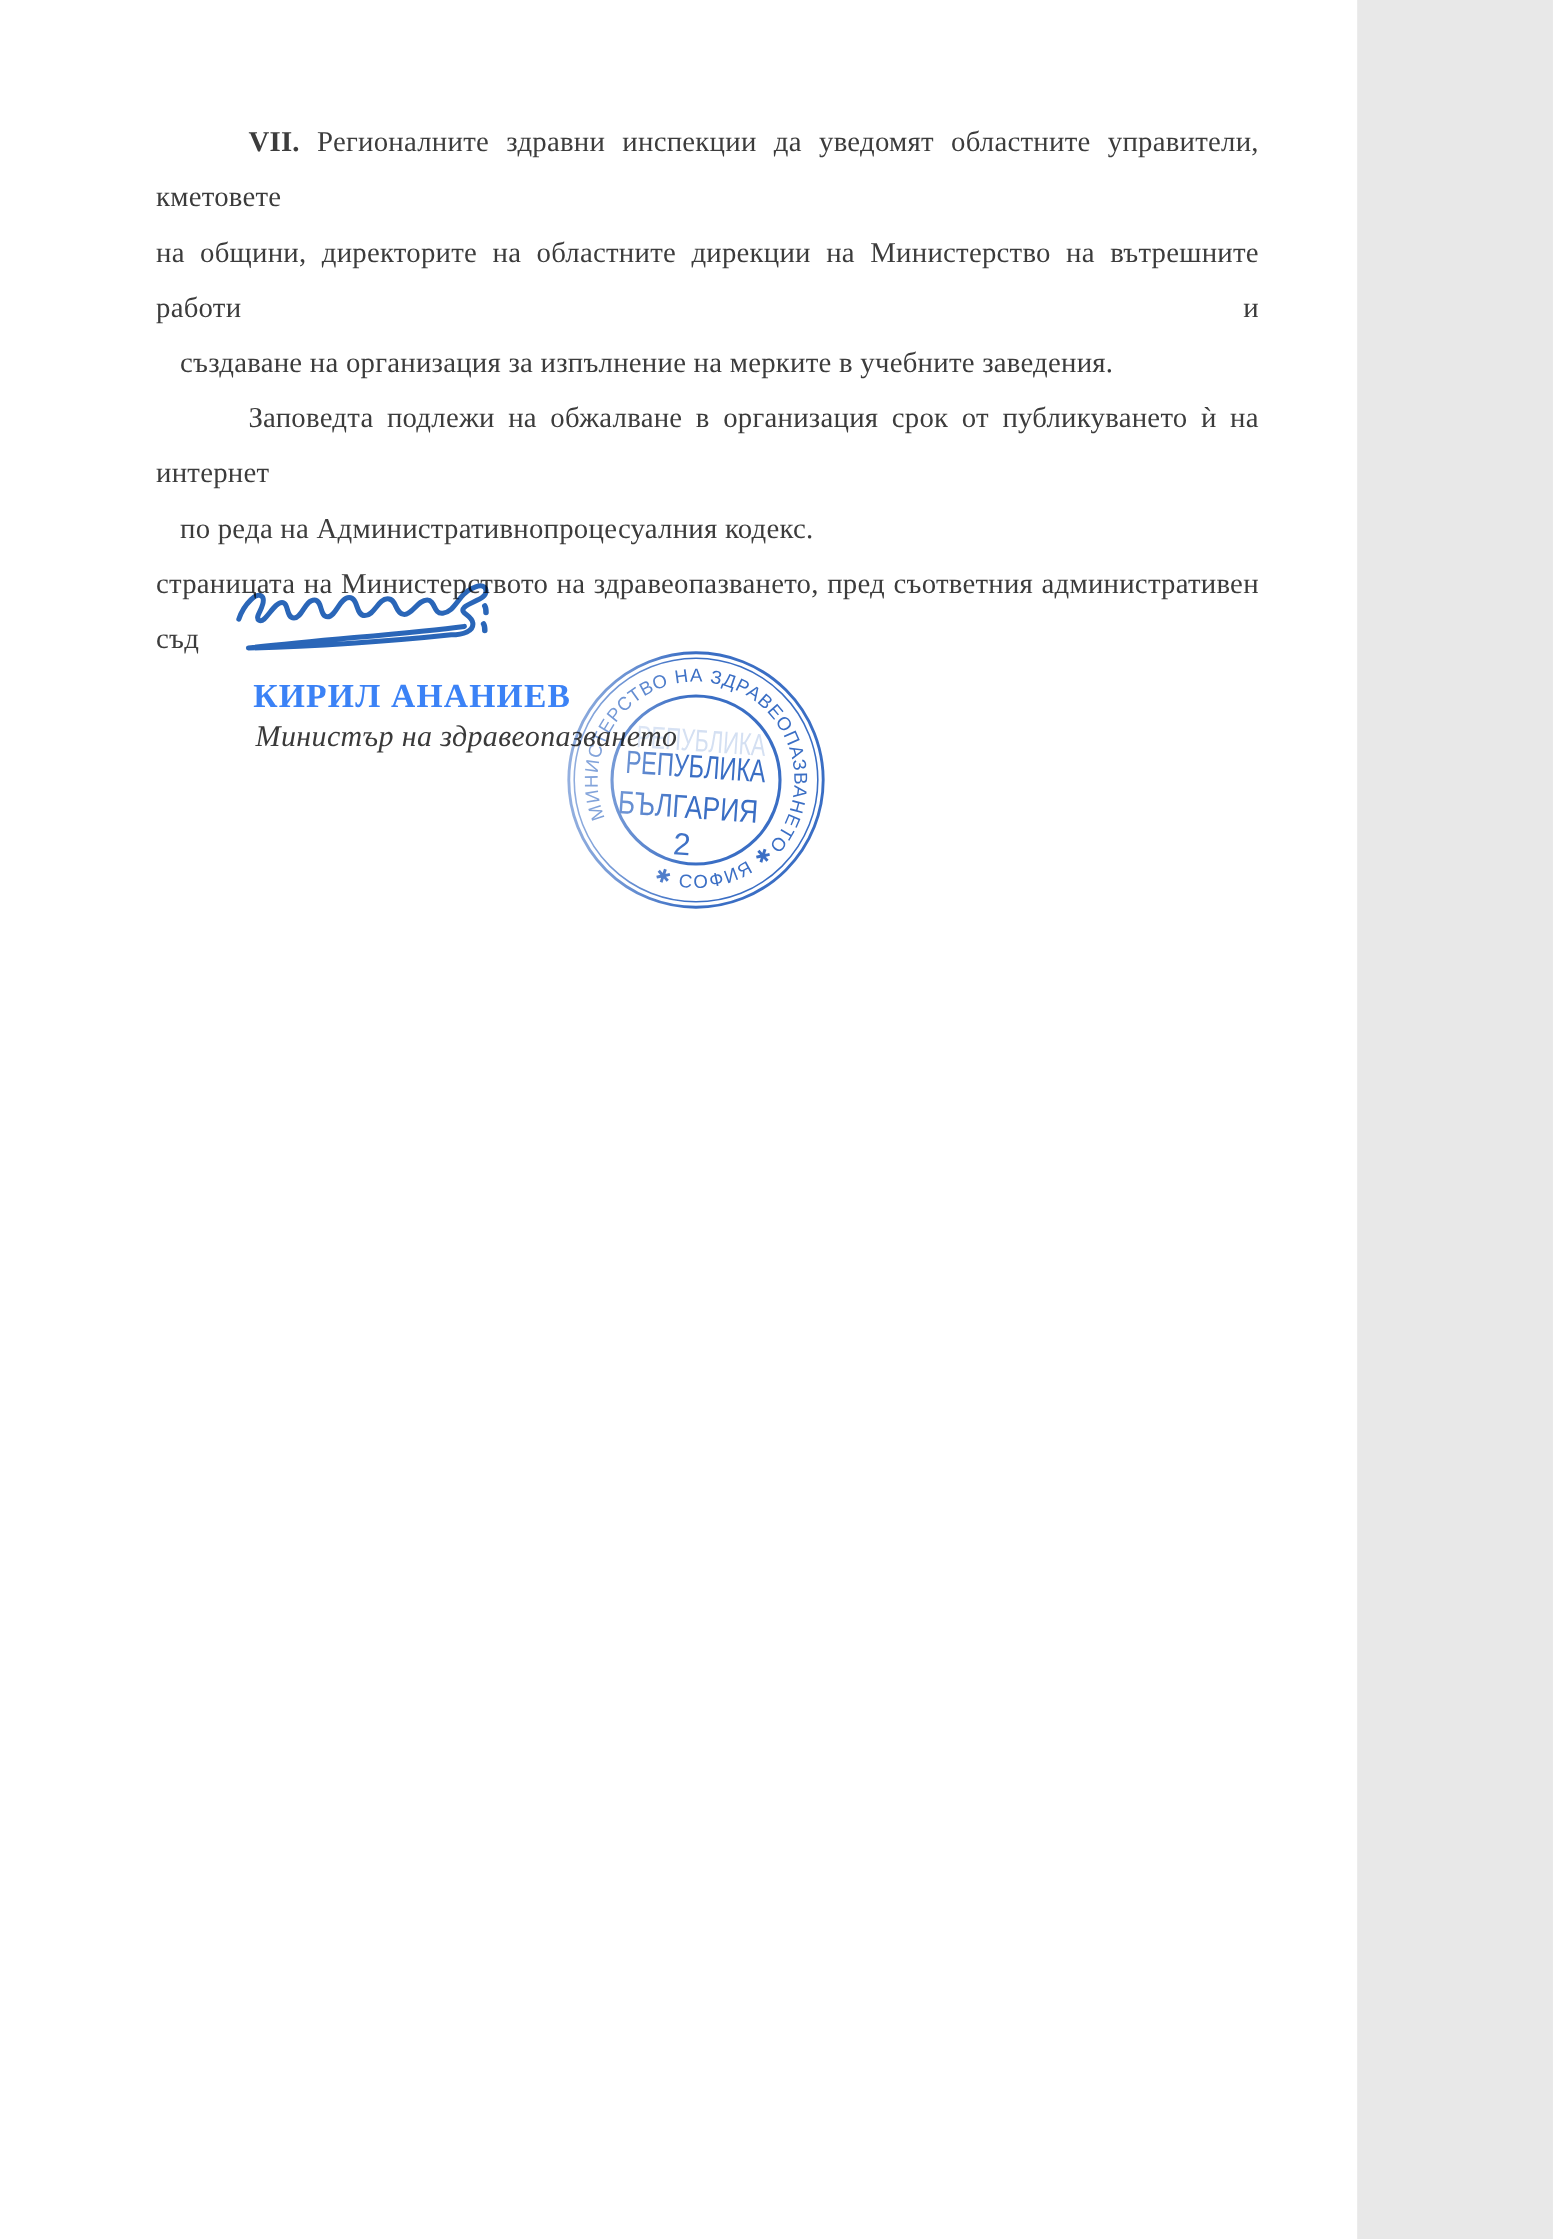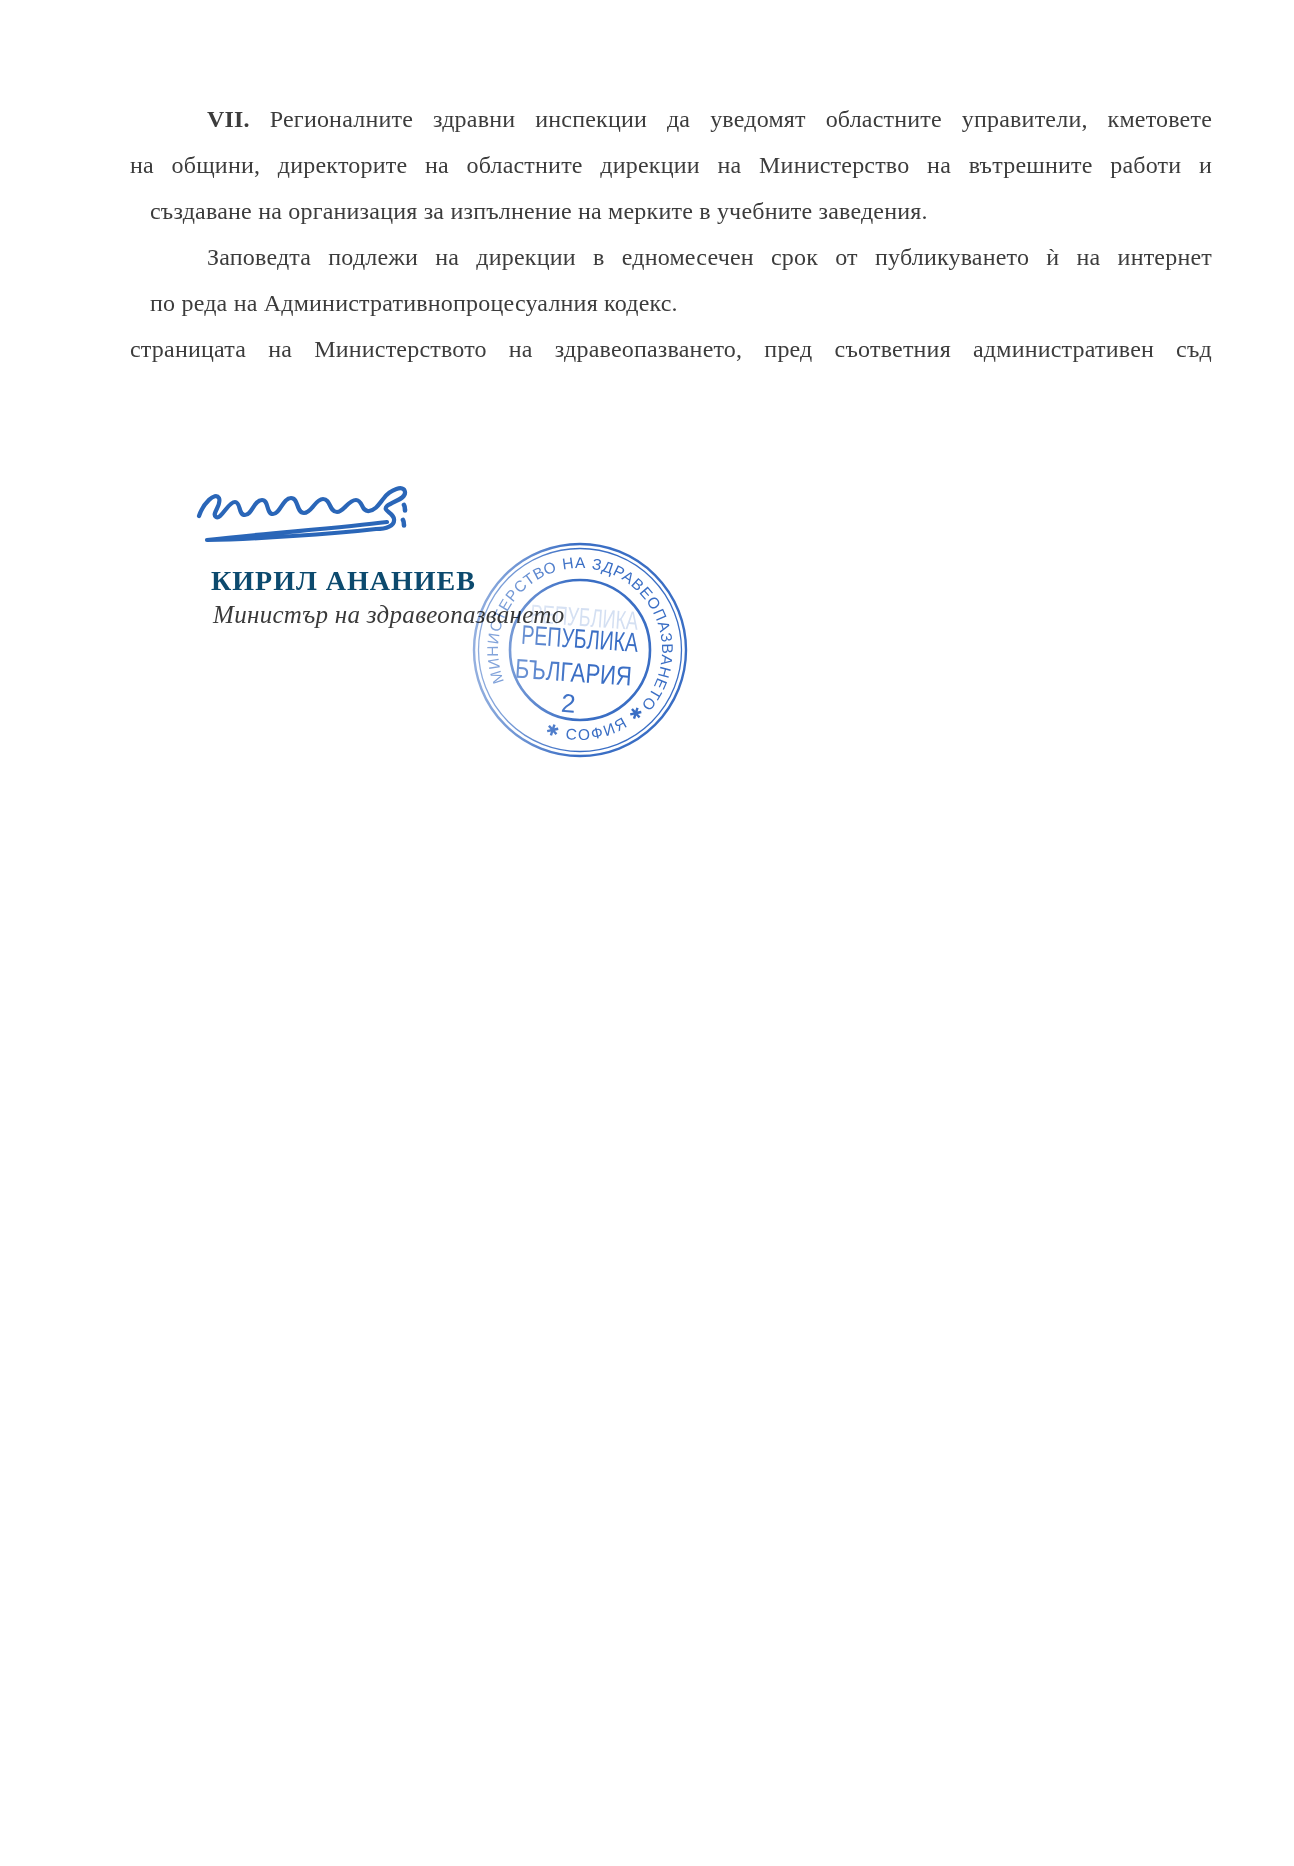--- a/index.html
+++ b/index.html
@@ -3,21 +3,21 @@
 <meta charset="utf-8">
 <style>
   :root{
     --ink-text:#3c3c3c;
     --ink-sig:#2a66b8;
     --ink-stamp:#2b63c0;
   }
   html,body{margin:0;padding:0;background:#e8e8e8;}
   .page{
     position:relative;
-    width:1294px;height:1866px;
+    width:1131px;height:1866px;
     background:#ffffff;
     overflow:hidden;
     font-family:"Liberation Serif","DejaVu Serif",serif;
     color:var(--ink-text);
   }
   .doc{
     position:absolute;
     left:130px;right:82px;top:96px;
     font-size:24px;
     line-height:46px;
@@ -35,21 +35,21 @@
   .b{font-weight:bold;}
   .sig-block{
     position:absolute;left:185px;top:478px;width:240px;height:70px;
     mix-blend-mode:multiply;
   }
   .sig-block svg{display:block;}
   .sig-stroke{stroke:var(--ink-sig);fill:none;stroke-linecap:round;stroke-linejoin:round;}
   .signer-name{
     position:absolute;left:211px;top:565px;
     font-size:28px;font-weight:bold;letter-spacing:1px;
-    color:#0c4a6e;
+    color:#3b82f6;
   }
   .signer-title{
     position:absolute;left:213px;top:601px;
     font-size:25px;font-style:italic;letter-spacing:0.3px;
     color:#3a3a3a;
   }
   .stamp{
     position:absolute;left:460px;top:530px;width:240px;height:240px;
     mix-blend-mode:multiply;
     opacity:0.93;
@@ -62,21 +62,21 @@
 
 <div class="page">
 
   <div class="doc">
     <div class="para">
       <div class="tline first"><span class="b">VII.</span> <span>Регионалните здравни инспекции да уведомят областните управители, кметовете</span></div>
       <div class="tline">на общини, директорите на областните дирекции на Министерство на вътрешните работи и</div>
       <div class="tline last">създаване на организация за изпълнение на мерките в учебните заведения.</div>
     </div>
     <div class="para">
-      <div class="tline first">Заповедта подлежи на дирекции в едномесечен срок от публикуването ѝ на интернет</div>
+      <div class="tline first">Заповедта подлежи на обжалване в организация срок от публикуването ѝ на интернет</div>
       <div class="tline last">по реда на Административнопроцесуалния кодекс.</div>
       <div class="tline">страницата на Министерството на здравеопазването, пред съответния административен съд</div>
     </div>
   </div>
 
   <div class="sig-block">
     <svg width="240" height="70" viewBox="0 0 240 70">
       <path class="sig-stroke" stroke-width="4.2" d="
         M14,38
         C18,26 30,13 34,20

